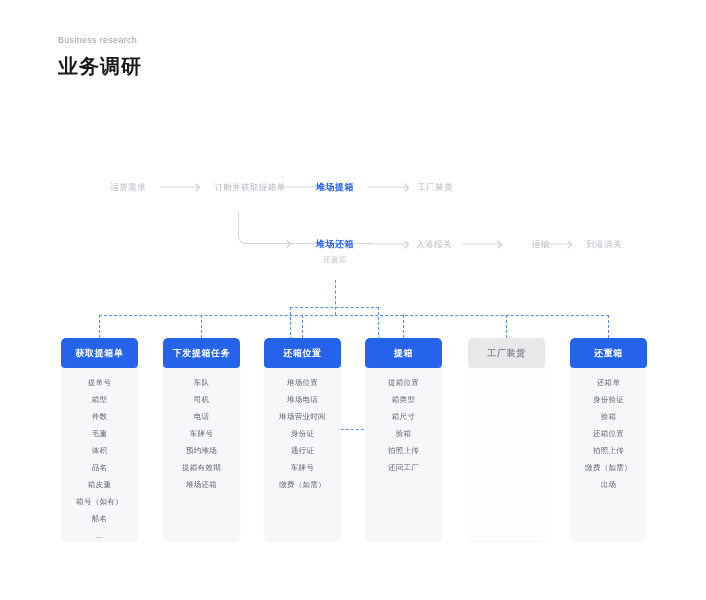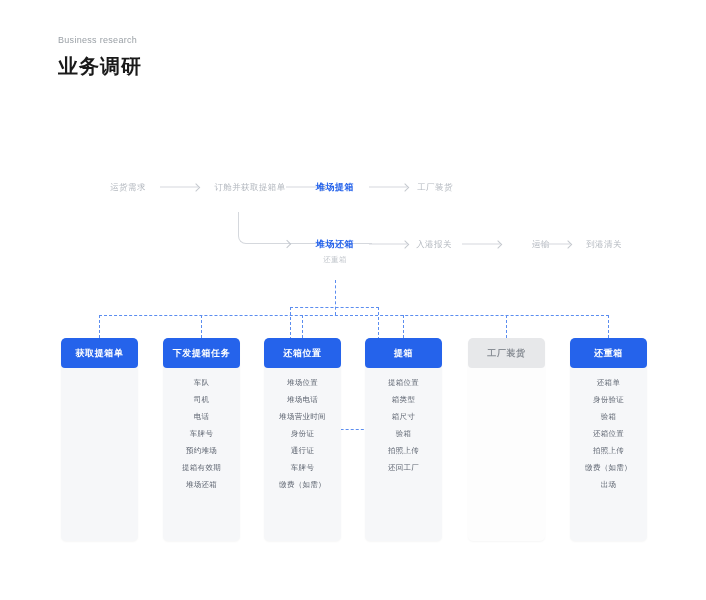--- a/index.html
+++ b/index.html
@@ -252,20 +252,32 @@
   <div class="v-dash" style="left:302px; top:37px; height:23px;"></div>
   <div class="v-dash" style="left:403px; top:37px; height:23px;"></div>
   <div class="v-dash" style="left:506px; top:37px; height:23px;"></div>
   <div class="v-dash" style="left:608px; top:37px; height:23px;"></div>
 </div>
 
 <div class="cards">
 
   <div class="card" style="left:61px;">
     <div class="card-head">获取提箱单</div>
+    <div class="card-body">
+      <div class="card-item">提单号</div>
+      <div class="card-item">箱型</div>
+      <div class="card-item">件数</div>
+      <div class="card-item">毛重</div>
+      <div class="card-item">体积</div>
+      <div class="card-item">品名</div>
+      <div class="card-item">箱皮重</div>
+      <div class="card-item">箱号（如有）</div>
+      <div class="card-item">船名</div>
+      <div class="card-item">...</div>
+    </div>
   </div>
 
   <div class="card" style="left:163px;">
     <div class="card-head">下发提箱任务</div>
     <div class="card-body">
       <div class="card-item">车队</div>
       <div class="card-item">司机</div>
       <div class="card-item">电话</div>
       <div class="card-item">车牌号</div>
       <div class="card-item">预约堆场</div>

